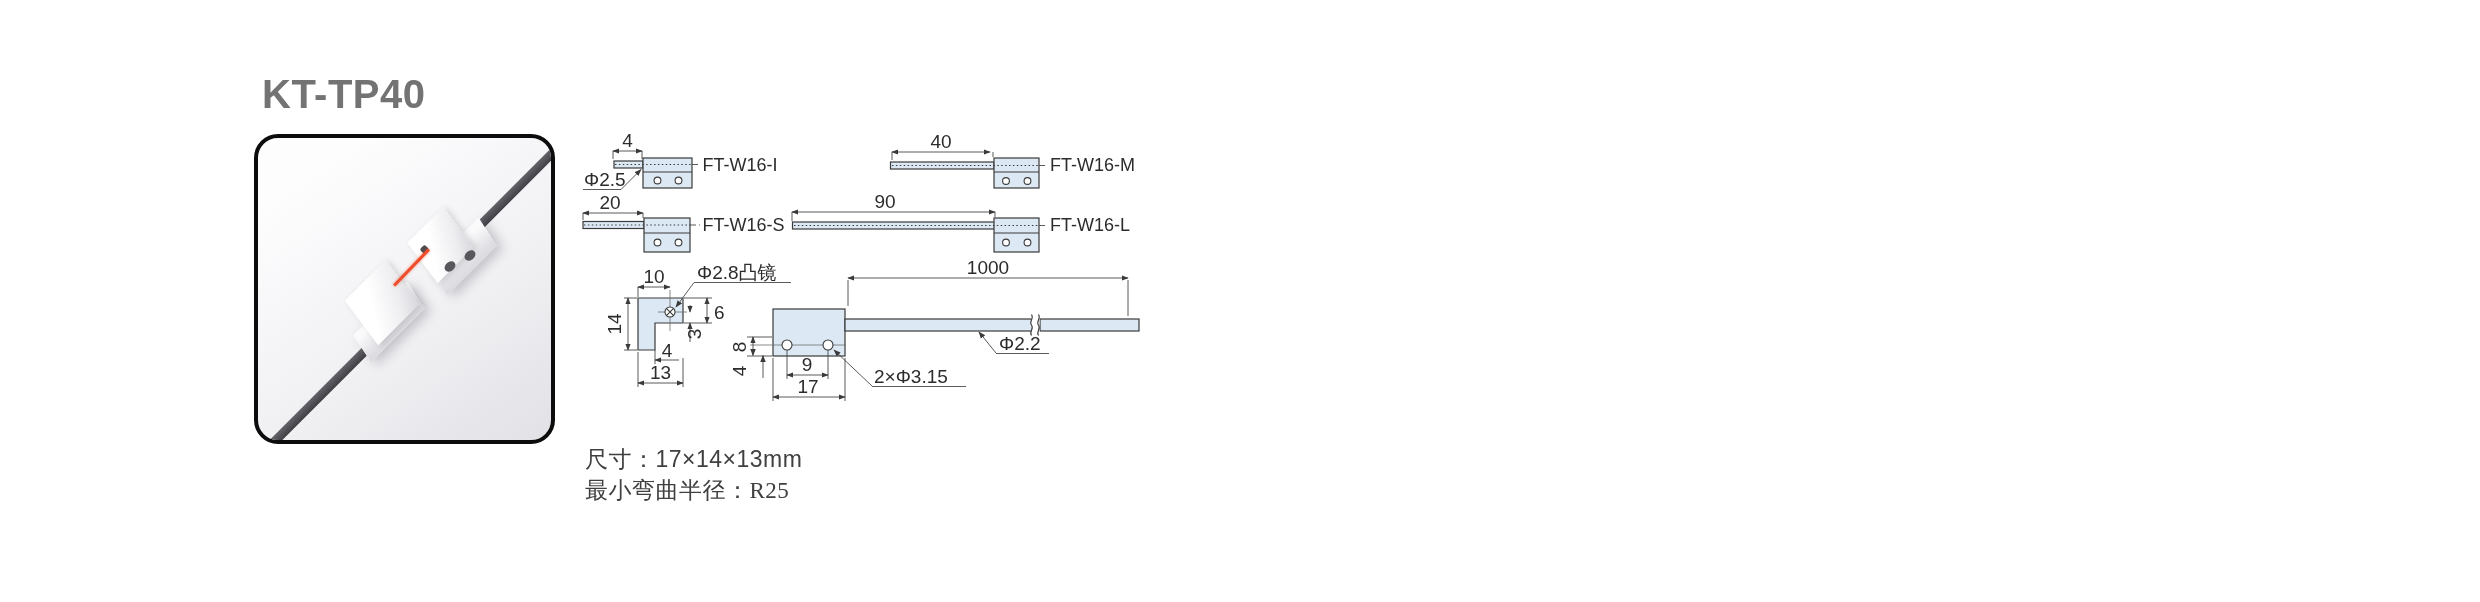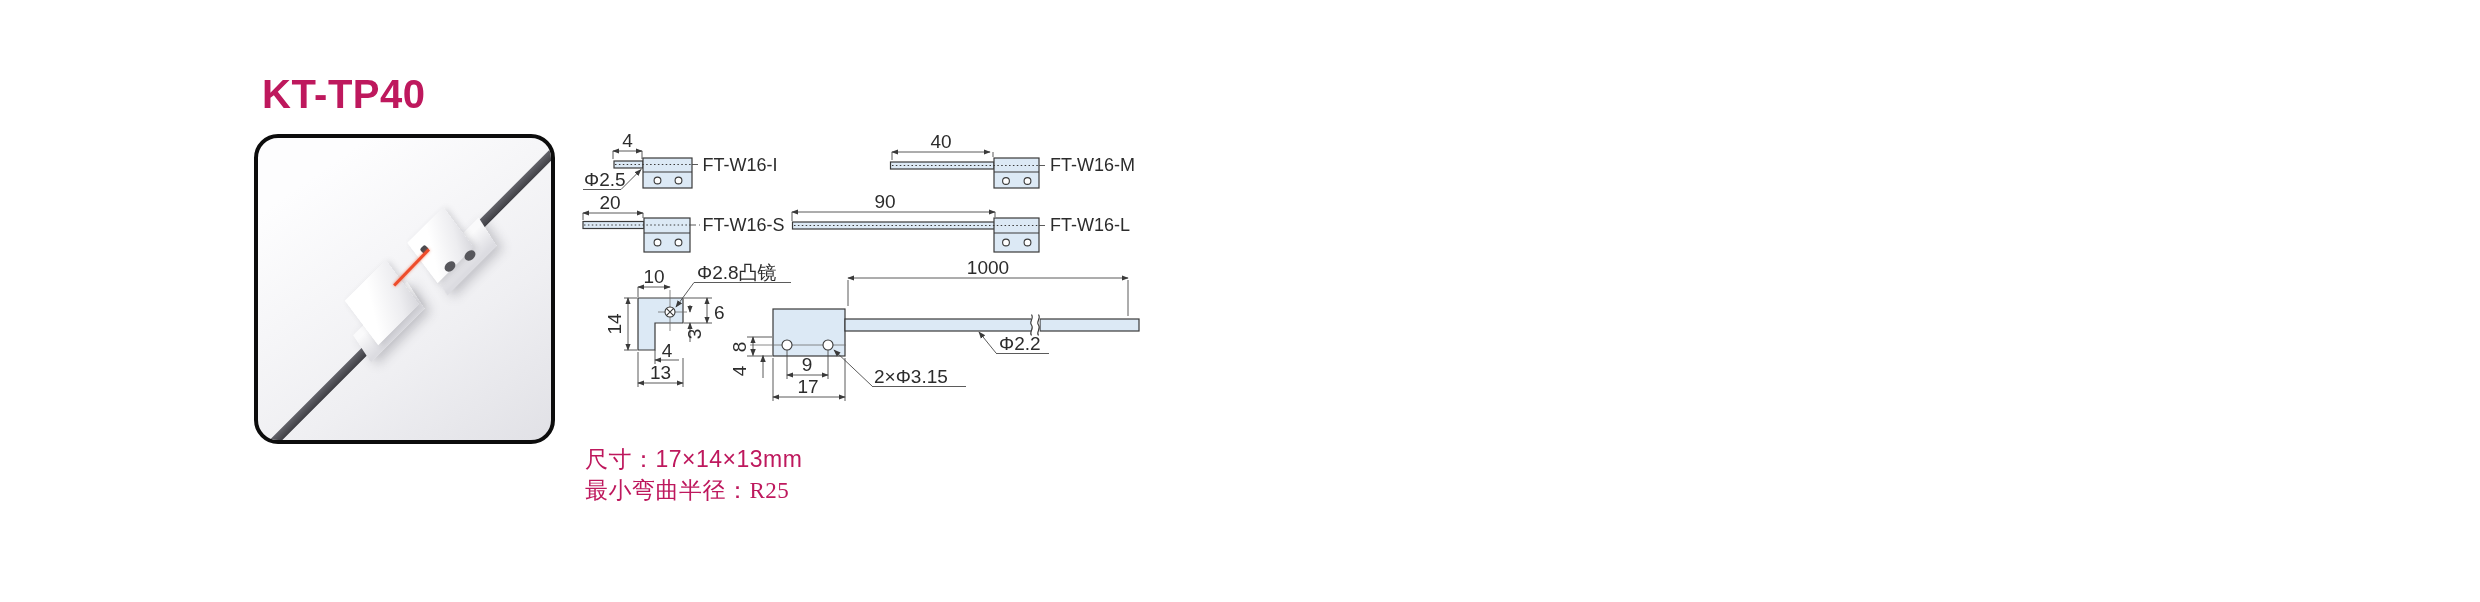--- a/index.html
+++ b/index.html
@@ -3,21 +3,21 @@
 <meta charset="utf-8">
 <style>
   html,body{margin:0;padding:0;}
   body{
     width:2480px;height:602px;background:#ffffff;position:relative;overflow:hidden;
     font-family:"Liberation Sans",sans-serif;
   }
   .abs{position:absolute;}
   
   #title{
-    left:262px;top:72px;font-size:40px;font-weight:700;color:#be185d;letter-spacing:0.5px;
+    left:262px;top:72px;font-size:40px;font-weight:700;color:#737373;letter-spacing:0.5px;
   }
   
   #photo{
     left:254px;top:134px;width:301px;height:310px;box-sizing:border-box;
     border:4px solid #0c0c0c;border-radius:24px;overflow:hidden;
     background:linear-gradient(145deg,#fdfdfe 15%,#efeff2 65%,#e1e1e6 100%);
   }
   .cable{
     position:absolute;height:9px;border-radius:5px;
     background:linear-gradient(#63636a,#3f3f44);
@@ -50,21 +50,21 @@
   #drawing .ln{stroke:#3a3a3a;stroke-width:1.1;fill:none;}
   #drawing .dl{stroke:#484848;stroke-width:0.9;fill:none;}
   #drawing .cl{stroke:#3a3a3a;stroke-width:1;stroke-dasharray:1.5 2.4;fill:none;}
   #drawing .ld{stroke:#484848;stroke-width:0.9;stroke-dasharray:6 3 1.5 3;fill:none;}
   #drawing .gl{stroke:#6c6c6c;stroke-width:0.8;fill:none;}
   #drawing .hole{fill:#ffffff;stroke:#3a3a3a;stroke-width:1.1;}
   #drawing text{font-family:"Liberation Sans",sans-serif;fill:#2c2c2c;}
   #drawing .dim{font-size:19px;}
   #drawing .lbl{font-size:18px;}
   
-  .spec{left:585px;font-size:23px;color:#be185d;letter-spacing:0.5px;}
+  .spec{left:585px;font-size:23px;color:#404040;letter-spacing:0.5px;}
   #spec-0{top:444px;}
   #spec-1{top:475px;font-family:Liberation Serif, serif;}
 </style>
 </head>
 <body>
 
 <div class="abs" id="title">KT-TP40</div>
 
 <div class="abs" id="photo">
   <div class="cable" id="cable-lower"></div>

